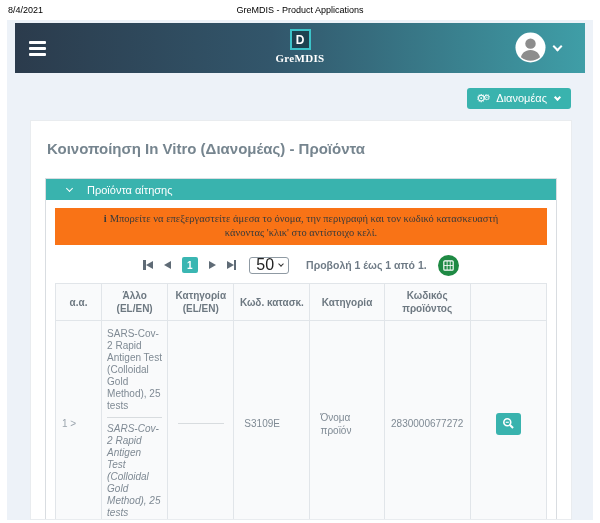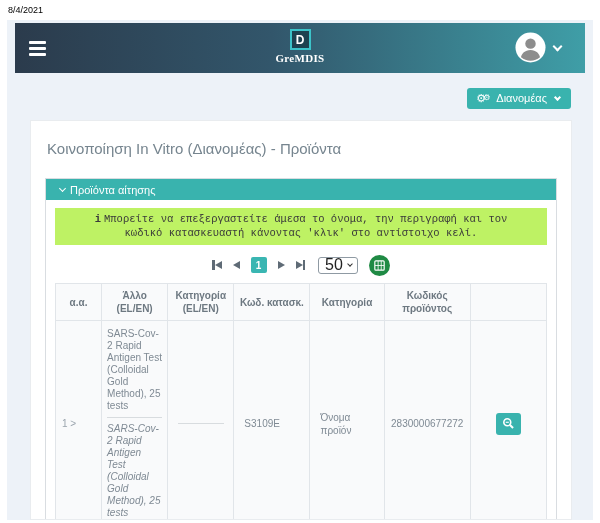--- a/index.html
+++ b/index.html
@@ -34,32 +34,32 @@
     font-family:"Liberation Sans", sans-serif; font-size:11px; padding:4px 10px 5px 9px;
     display:flex; align-items:center; gap:6px; cursor:pointer; }
   .gear-ico { font-size:11px; line-height:1; }
   .gear-ico .g2 { font-size:8px; margin-left:-3px; vertical-align:2px; }
   .chev-sm { width:5px; height:5px; border-right:2px solid #fff; border-bottom:2px solid #fff;
     transform:rotate(45deg); display:inline-block; margin:-2px 1px 0 2px; }
 
   
   .card { margin:11px 21px 0 23px; height:400px; background:#fff; border:1px solid #e9ecef;
     padding:16px 14px 0 14px; overflow:hidden; }
-  .page-title { color:#76858f; font-size:15px; font-weight:400; margin:3px 0 21px 2px; }
+  .page-title { color:#76858f; font-size:15px; font-weight:700; margin:3px 0 21px 2px; }
 
   
   .panel { border:1px solid #d9dde1; }
   .panel-header { background:#39b3ae; color:#fff; font-size:11px; height:21px;
-    display:flex; align-items:center; gap:5px; padding:0 14px; cursor:pointer; }
+    display:flex; align-items:center; gap:15px; padding:0 21px; cursor:pointer; }
   .chev-panel { width:5px; height:5px; border-right:1.5px solid #fff; border-bottom:1.5px solid #fff;
     transform:rotate(45deg); margin-top:-3px; }
   .panel-body { background:#fff; padding:8px 9px 9px 9px; }
 
   
-  .info-box { background:#bef264; color:#3a3a3a; font-family:Liberation Mono, monospace;
+  .info-box { background:#f97316; color:#3a3a3a; font-family:Liberation Serif, serif;
     font-size:10.5px; line-height:1.35; text-align:center; padding:4px 28px 5px 28px; margin-bottom:7px; }
   .info-box b { font-weight:bold; margin-right:3px; }
 
   
   .pager-row { display:flex; align-items:center; justify-content:center; height:26px; margin-bottom:5px; }
   .pg { display:flex; align-items:center; gap:11px; }
   .pg-btn { display:flex; align-items:center; cursor:pointer; }
   .tri-l { width:0; height:0; border-top:4.5px solid transparent; border-bottom:4.5px solid transparent;
     border-right:7px solid #5f6b76; }
   .tri-r { width:0; height:0; border-top:4.5px solid transparent; border-bottom:4.5px solid transparent;
@@ -94,20 +94,21 @@
   .cell-pcode { text-align:center; white-space:nowrap; }
   .cell-act { text-align:center; }
   .btn-view { width:25px; height:22px; background:#39b3ae; border:none; border-radius:3px;
     display:inline-flex; align-items:center; justify-content:center; cursor:pointer; }
 </style>
 </head>
 <body>
 
 <div class="print-header">
   <span class="print-date">8/4/2021</span>
+  <span class="print-title">GreMDIS - Product Applications</span>
 </div>
 
 <div class="app">
 
   <div class="navbar">
     <div class="hamburger">
       <div></div>
         <div></div>
         <div></div>
     </div>
@@ -163,20 +164,21 @@
               </span>
             <span class="pg-btn">
                 <span class="tri-r"></span>
                 <span class="pbar"></span>
               </span>
           </div>
           <div class="page-size">
             <span>50</span>
             <span class="chev-dk"></span>
           </div>
+          <span class="pg-summary">Προβολή 1 έως 1 από 1.</span>
           <span class="excel-btn">
             <svg width="11" height="11" viewBox="0 0 16 16">
               <rect x="1.2" y="1.2" width="13.6" height="13.6" rx="1.5" fill="none" stroke="#fff" stroke-width="1.7"></rect>
               <line x1="6" y1="1.5" x2="6" y2="14.5" stroke="#fff" stroke-width="1.2"></line>
               <line x1="10.5" y1="1.5" x2="10.5" y2="14.5" stroke="#fff" stroke-width="1.2"></line>
               <line x1="1.5" y1="8" x2="14.5" y2="8" stroke="#fff" stroke-width="1.2"></line>
             </svg>
           </span>
         </div>
 

